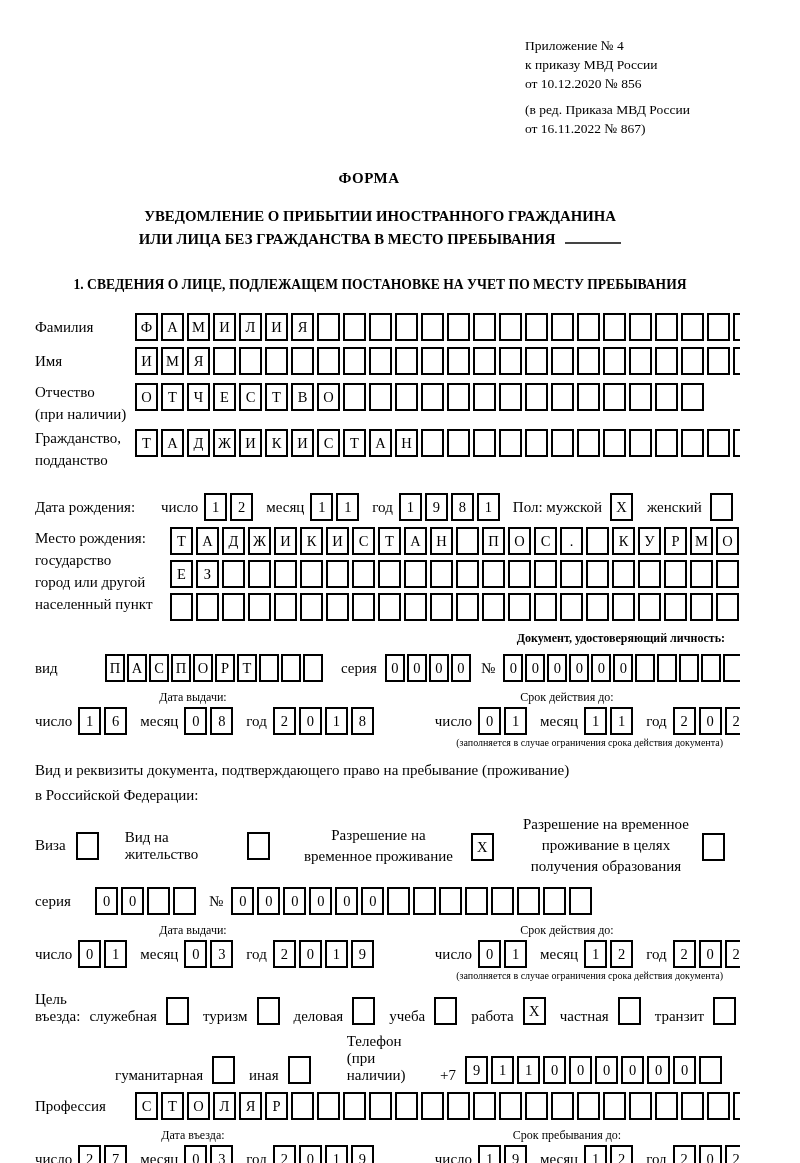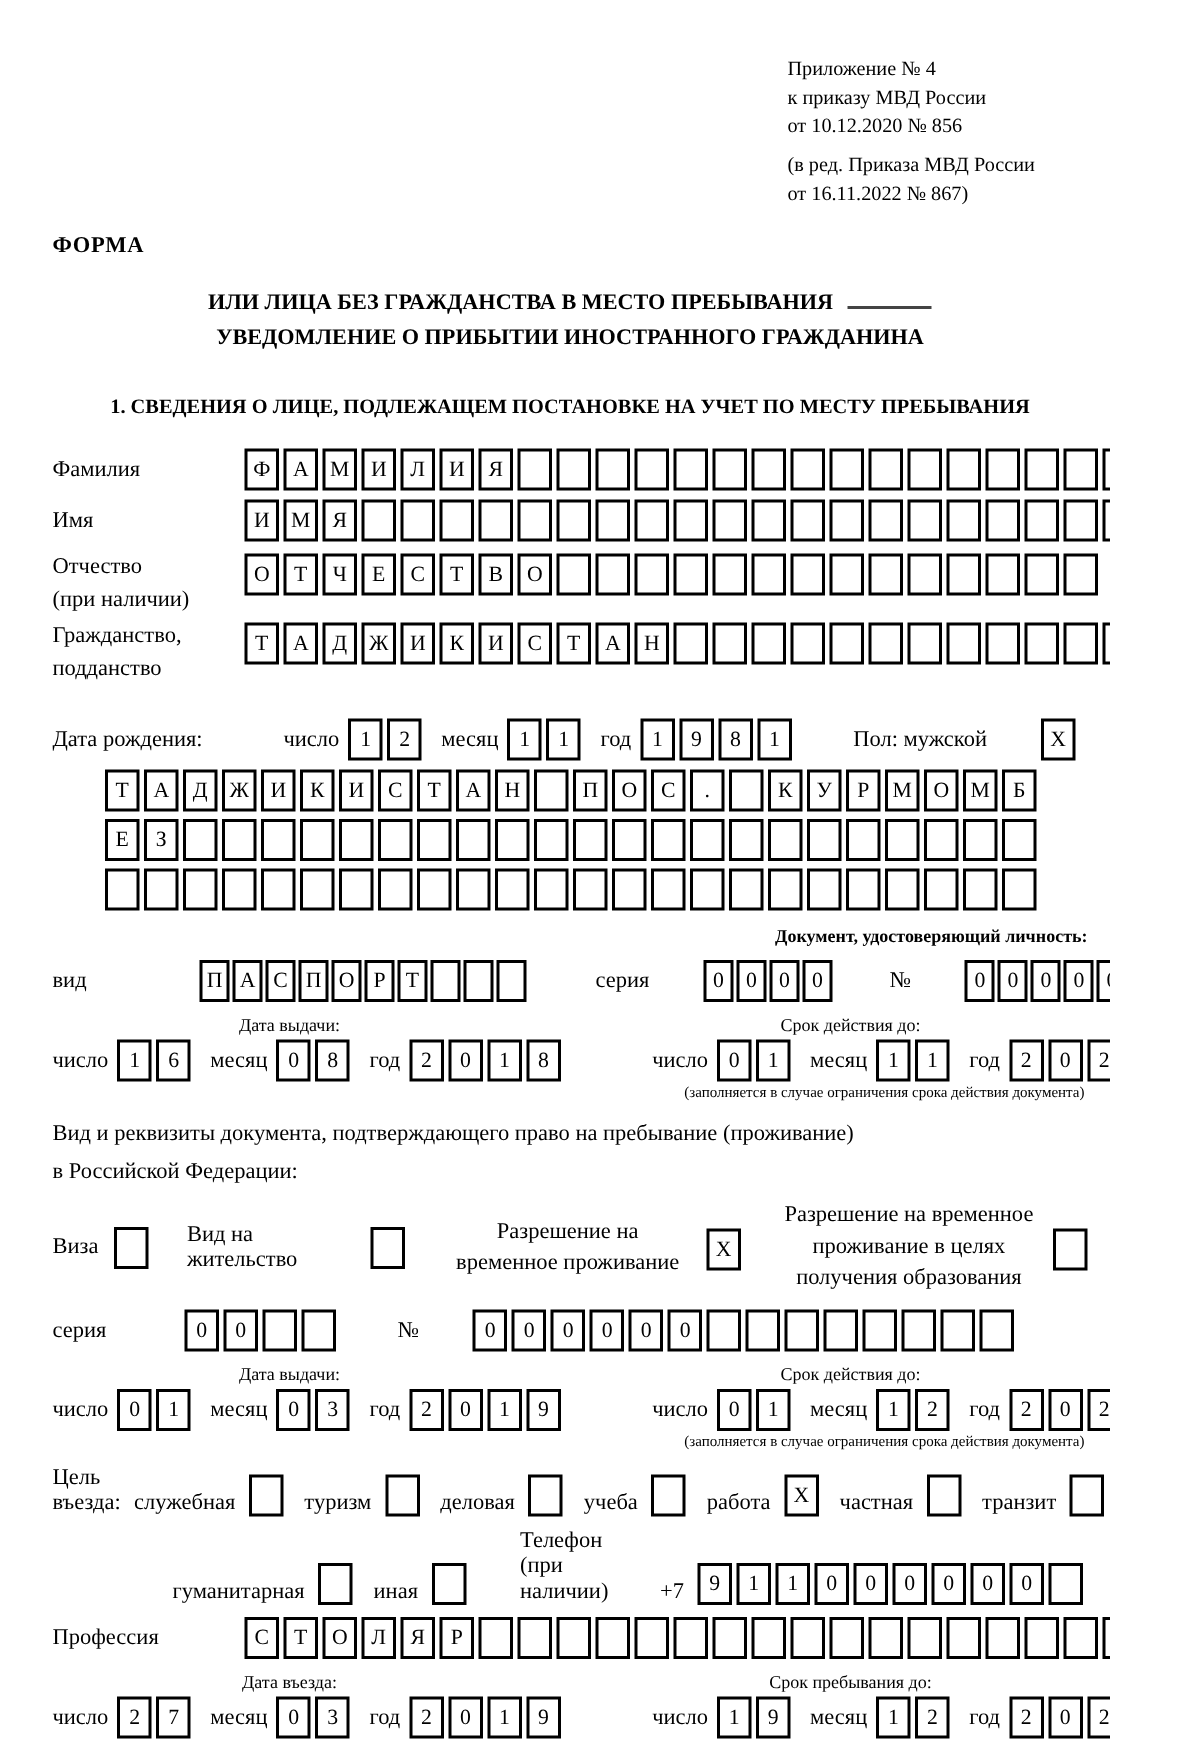--- a/index.html
+++ b/index.html
@@ -7,40 +7,40 @@
   body {
     width:800px; height:1163px;
     font-family:"Liberation Serif","DejaVu Serif",serif;
     color:#000; font-size:15px;
   }
   .page { width:740px; height:1163px; padding:36px 15px 20px 35px; box-sizing:border-box; overflow:hidden; }
 
   
   .appendix { margin-left:auto; width:200px; font-size:13.5px; line-height:19px; }
   .appendix .grp2 { margin-top:7px; }
-  .form-label { text-align:left; padding-right:22px; font-weight:bold; font-size:15px; margin-top:18px; letter-spacing:.5px; }
+  .form-label { text-align:center; padding-right:22px; font-weight:bold; font-size:15px; margin-top:32px; letter-spacing:.5px; }
 
   .title { text-align:center; font-weight:bold; font-size:14.8px; line-height:23px; margin-top:18px; }
   .uslot { display:inline-block; width:56px; border-bottom:2px solid #444; height:13px; margin-left:10px; }
   .sec1 { text-align:center; font-weight:bold; font-size:13.6px; margin:26px 0 20px 0; white-space:nowrap; }
 
   
   .cell {
     display:inline-block; width:19px; height:24px; border:2px solid #000;
     margin-right:3px; text-align:center; font-size:14.5px; line-height:24px;
     vertical-align:middle; background:#fff; flex:0 0 auto;
   }
   .cells { display:inline-flex; flex-wrap:nowrap; align-items:center; }
   .cells-sm .cell { width:16px; margin-right:2px; }
   .cbox {
     display:inline-block; width:19px; height:24px; border:2px solid #000;
     text-align:center; font-size:14.5px; line-height:24px; vertical-align:middle; background:#fff; flex:0 0 auto;
   }
 
-  .row { display:flex; align-items:center; margin-bottom:6px; white-space:nowrap;gap:28px; }
+  .row { display:flex; align-items:center; margin-bottom:6px; white-space:nowrap; }
   .lbl { margin-right:8px; flex:0 0 auto; }
   .w100 { width:100px; margin-right:0; }
   .w155 { width:158px; margin-right:0; }
   .lblcol { width:100px; flex:0 0 auto; line-height:22px; }
   .stack  { display:flex; flex-direction:column; gap:5px; }
 
   .dgrp { display:inline-flex; align-items:center; }
   .dgrp .dl { margin:0 6px 0 0; }
   .dgrp .cells { margin-right:10px; }
 
@@ -75,22 +75,22 @@
     <div>к приказу МВД России</div>
     <div>от 10.12.2020 № 856</div>
     <div class="grp2">
       <div>(в ред. Приказа МВД России</div>
       <div>от 16.11.2022 № 867)</div>
     </div>
   </div>
   <div class="form-label">ФОРМА</div>
 
   <div class="title">
+    <div>УВЕДОМЛЕНИЕ О ПРИБЫТИИ ИНОСТРАННОГО ГРАЖДАНИНА</div>
     <div><span>ИЛИ ЛИЦА БЕЗ ГРАЖДАНСТВА В МЕСТО ПРЕБЫВАНИЯ</span><span class="uslot"></span></div>
-    <div>УВЕДОМЛЕНИЕ О ПРИБЫТИИ ИНОСТРАННОГО ГРАЖДАНИНА</div>
   </div>
   <div class="sec1">1. СВЕДЕНИЯ О ЛИЦЕ, ПОДЛЕЖАЩЕМ ПОСТАНОВКЕ НА УЧЕТ ПО МЕСТУ ПРЕБЫВАНИЯ</div>
 
   <div class="row">
     <span class="lbl w100">Фамилия</span>
     <span class="cells">
         <span class="cell">Ф</span>
         <span class="cell">А</span>
         <span class="cell">М</span>
         <span class="cell">И</span>
@@ -232,20 +232,26 @@
           <span class="cell">1</span>
         </span>
     </span>
     <span class="lbl">Пол: мужской</span>
     <span class="cbox">X</span>
     <span class="lbl" style="margin-left:14px">женский</span>
     <span class="cbox"></span>
   </div>
 
   <div class="row" style="align-items:flex-start">
+    <span class="lblcol">
+      <span style="display:block;white-space:nowrap">Место рождения:</span>
+      <span style="display:block">государство</span>
+      <span style="display:block;white-space:nowrap">город или другой</span>
+      <span style="display:block;white-space:nowrap">населенный пункт</span>
+    </span>
     <span class="stack" style="margin-left:35px">
       <span class="cells">
           <span class="cell">Т</span>
           <span class="cell">А</span>
           <span class="cell">Д</span>
           <span class="cell">Ж</span>
           <span class="cell">И</span>
           <span class="cell">К</span>
           <span class="cell">И</span>
           <span class="cell">С</span>

